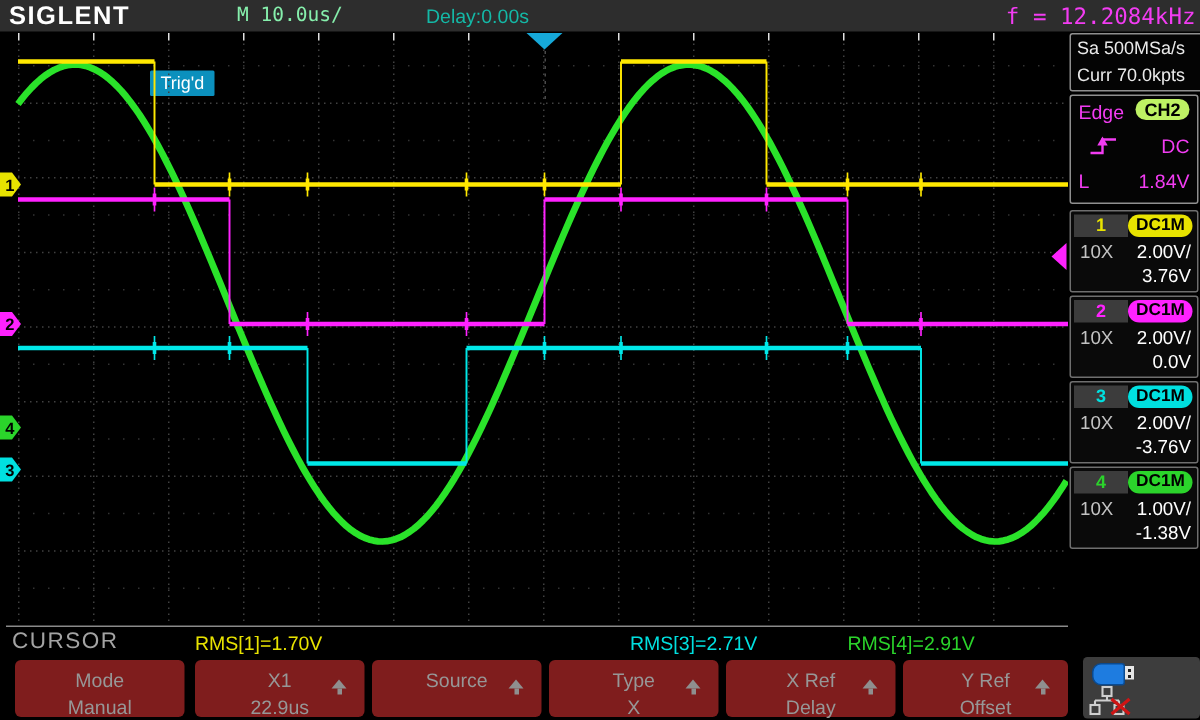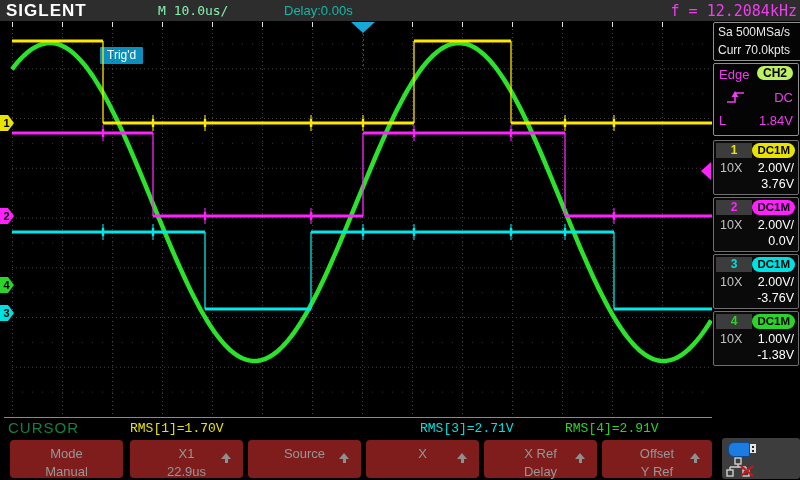--- a/index.html
+++ b/index.html
@@ -25,22 +25,22 @@
   .pill{border-radius:8px;padding:0 6px;font-weight:bold;color:#000;font-size:12px;top:2px;}
   .chbox{position:absolute;left:713px;width:84px;height:53px;background:#0a0a0a;border:1px solid #6f6f6f;border-radius:2px;}
   .chtab{position:absolute;left:2px;top:2px;width:36px;height:15px;background:#3c3c3c;
          text-align:center;font-size:12px;font-weight:bold;line-height:15px;}
   .chcpl{position:absolute;right:3px;top:2px;height:15px;line-height:15px;border-radius:8px;
          padding:0 5px;font-size:11.5px;font-weight:bold;color:#000;}
   .chprobe{position:absolute;left:6px;top:20px;color:#c2c2c2;font-size:12.5px;}
   .chscale{position:absolute;right:4px;top:20px;color:#fff;font-size:12.5px;}
   .choff{position:absolute;right:4px;top:36px;color:#fff;font-size:12.5px;margin-left:43px;}
   
-  #cursorlbl{position:absolute;left:8px;top:419px;color:#15803d;font-size:15px;letter-spacing:1px;}
-  .meas{position:absolute;top:421px;font-size:13px;font-family:Liberation Mono, monospace;}
+  #cursorlbl{position:absolute;left:8px;top:419px;color:#a3a3a3;font-size:15px;letter-spacing:1px;}
+  .meas{position:absolute;top:421px;font-size:13px;font-family:Liberation Sans, sans-serif;}
   .mbtn{position:absolute;top:440px;height:38px;background:#7f1d1d;border-radius:4px;
         color:#979797;font-size:13px;text-align:center;line-height:18px;padding-top:5px;box-sizing:border-box;}
   .uparrow{position:absolute;right:12px;top:13px;width:0;height:0;
            border-left:5px solid transparent;border-right:5px solid transparent;border-bottom:6px solid #8f8f8f;}
   .uparrow:after{content:"";position:absolute;left:-1.5px;top:6px;width:3px;height:4px;background:#8f8f8f;}
   #iconpanel{position:absolute;left:722px;top:438px;width:78px;height:41px;background:#3d3d3d;border-radius:3px;}
   #usb{position:absolute;left:6px;top:4px;width:20px;height:13px;background:#1e7ce0;
        border:1px solid #0a4a90;border-radius:6px 2px 2px 6px;}
   #usb .plug{position:absolute;right:-7px;top:1px;width:6px;height:9px;background:#e6e6e6;}
   #usb .h1,#usb .h2{position:absolute;right:-5px;width:2px;height:2px;background:#222;}
@@ -262,31 +262,32 @@
   <div class="mbtn" style="left:130px;width:113px">
     <div>X1</div>
       <div>22.9us</div>
     <span class="uparrow"></span>
   </div>
   <div class="mbtn" style="left:248px;width:113px">
     <div>Source</div>
     <span class="uparrow"></span>
   </div>
   <div class="mbtn" style="left:366px;width:113px">
+    <div>Type</div>
       <div>X</div>
     <span class="uparrow"></span>
   </div>
   <div class="mbtn" style="left:484px;width:113px">
     <div>X Ref</div>
       <div>Delay</div>
     <span class="uparrow"></span>
   </div>
   <div class="mbtn" style="left:602px;width:110px">
-    <div>Offset</div>
-      <div>Y Ref</div>
+    <div>Y Ref</div>
+      <div>Offset</div>
     <span class="uparrow"></span>
   </div>
 
   <div id="iconpanel">
     <div id="usb">
       <span class="plug"></span>
         <span class="h1"></span>
         <span class="h2"></span>
     </div>
     <svg id="lan" width="34" height="20">

